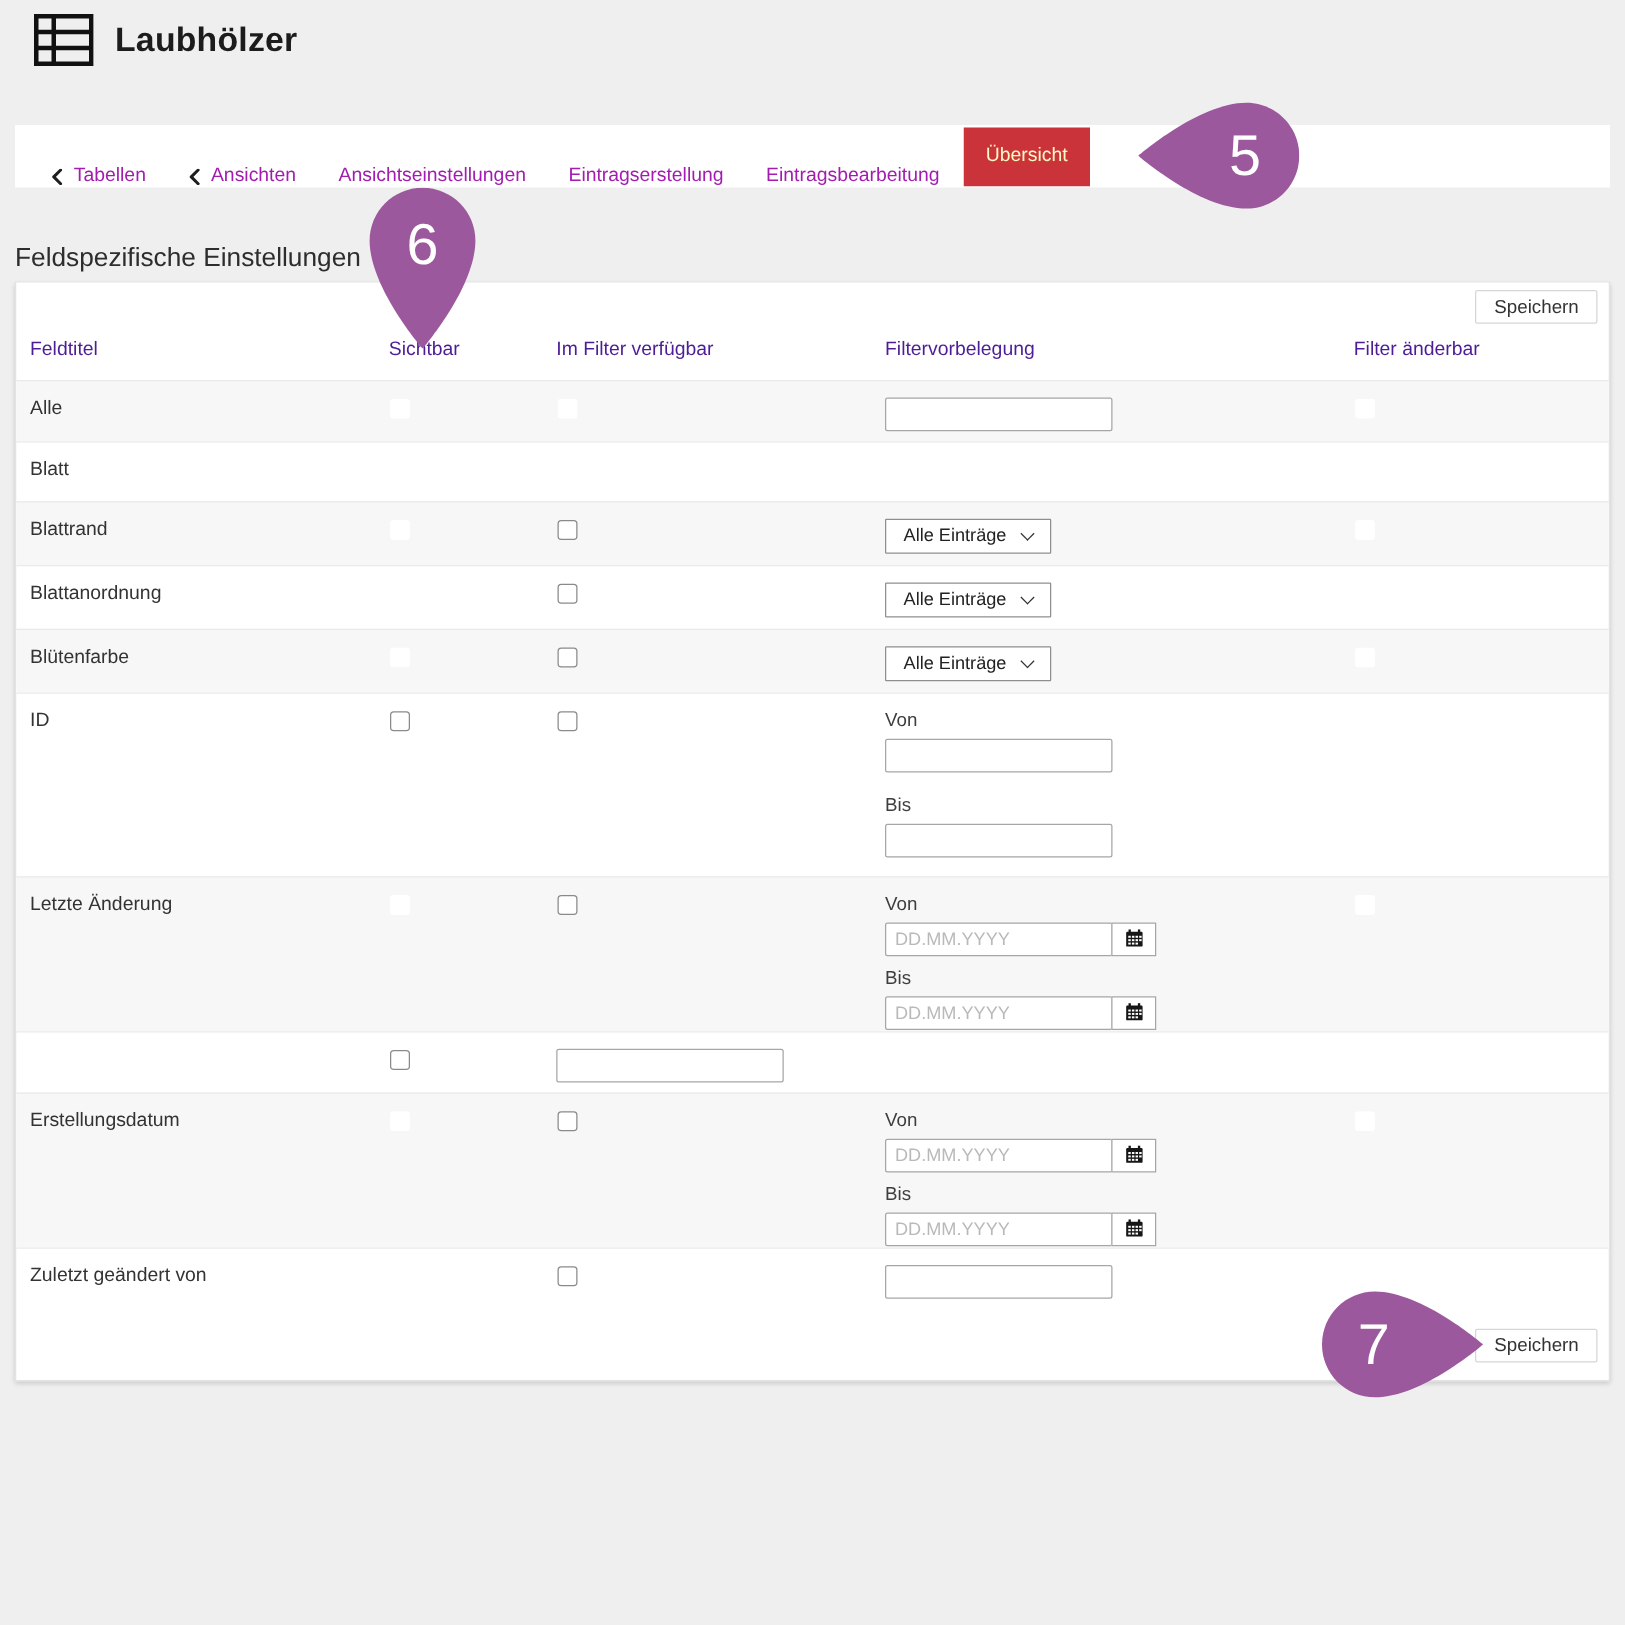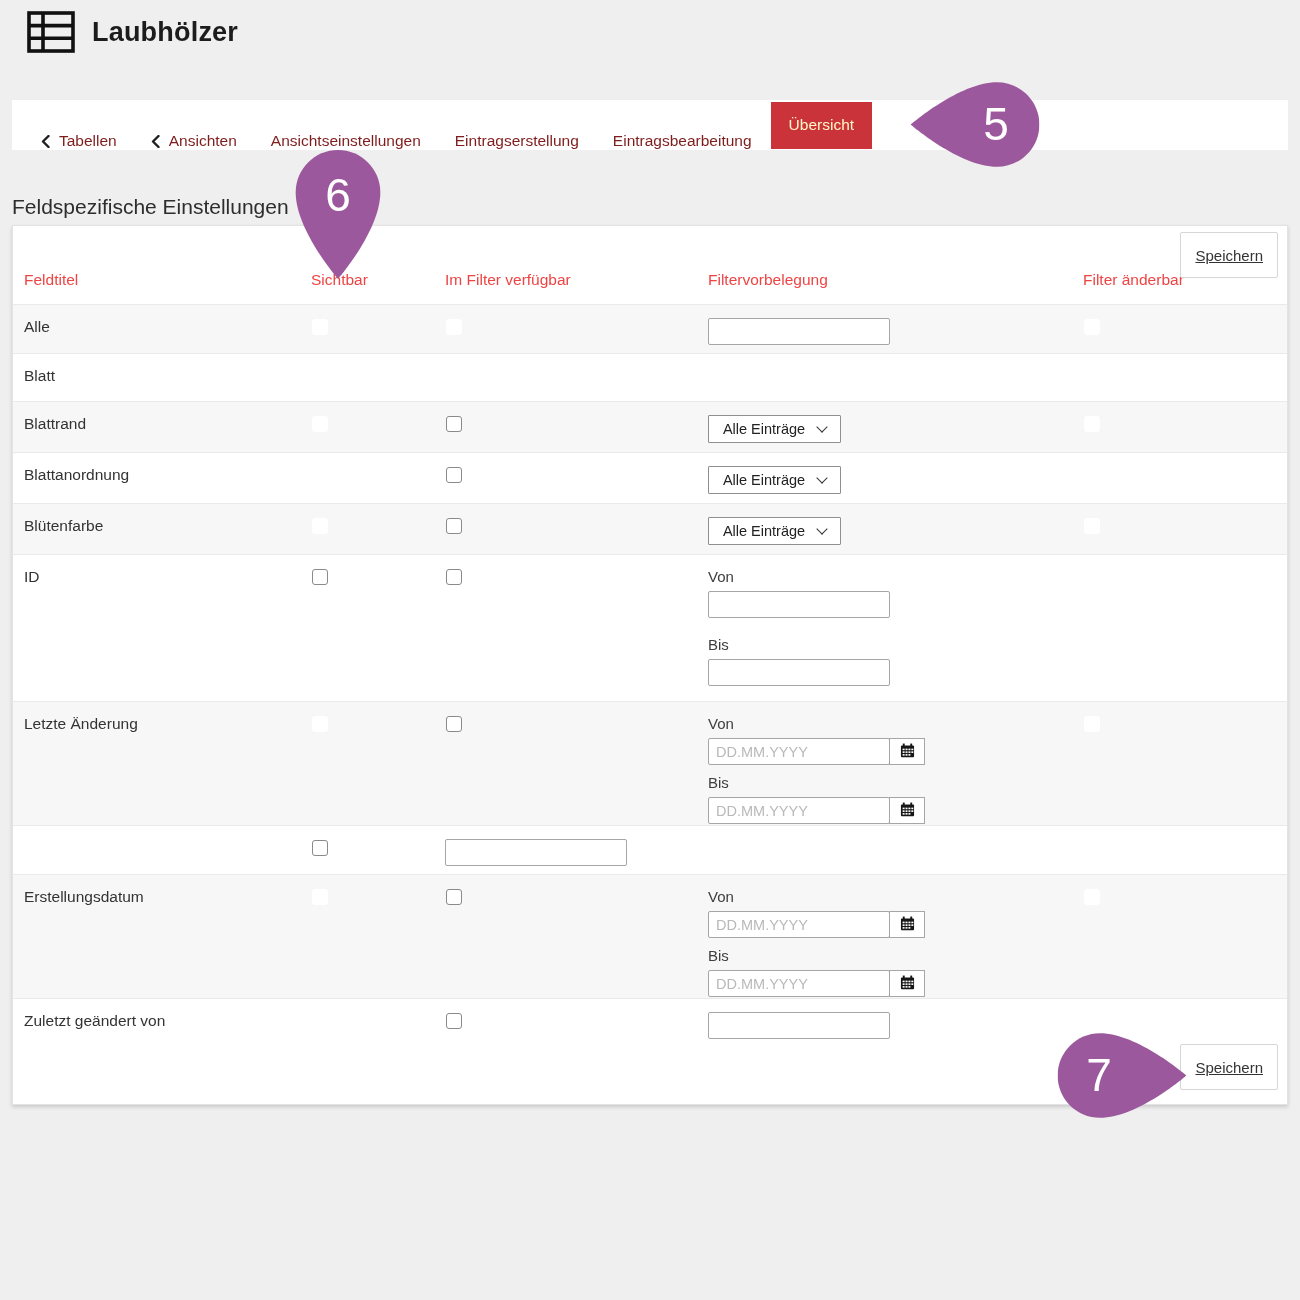--- a/index.html
+++ b/index.html
@@ -8,33 +8,33 @@
     background:#f0efef;
     font-family:"Liberation Sans","DejaVu Sans",sans-serif;
     color:#333;
   }
   
   .app-header{position:absolute;left:27px;top:11px;display:flex;align-items:center;gap:17px;}
   .app-header h1{margin:0;font-size:27px;font-weight:700;color:#1c1c1c;letter-spacing:.2px;}
   .table-icon svg{display:block;}
   
   .navbar{position:absolute;left:12px;right:12px;top:100px;height:50px;background:#fff;display:flex;align-items:center;padding-left:12px;box-sizing:border-box;}
-  .nav-item{display:flex;align-items:center;gap:9px;padding:0 17px;height:100%;font-size:15.5px;color:#7f1d1d;cursor:pointer;text-decoration:none;white-space:nowrap;margin-top:32px;}
+  .nav-item{display:flex;align-items:center;gap:9px;padding:0 17px;height:100%;font-size:15.5px;color:#a21caf;cursor:pointer;text-decoration:none;white-space:nowrap;margin-top:32px;}
   .nav-item .back-icon{display:flex;align-items:center;}
   .nav-item.active{background:#cb333b;color:#fff;height:47px;margin:0 0 0 2px;padding:0 18px;}
   
   .section-title{position:absolute;left:12px;top:195px;margin:0;font-size:21px;font-weight:400;color:#2d2d2d;}
   
   .card{position:absolute;left:12px;right:12px;top:225px;height:880px;background:#fff;border:1px solid #e3e3e3;box-shadow:0 2px 4px rgba(0,0,0,.16);box-sizing:border-box;}
-  .btn{font-family:inherit;font-size:15px;color:#333;background:#fff;border:1px solid #d6d6d6;border-radius:2px;height:46px;padding:0 14px;cursor:pointer;text-decoration:underline;}
+  .btn{font-family:inherit;font-size:15px;color:#333;background:#fff;border:1px solid #d6d6d6;border-radius:2px;height:27px;padding:0 14px;cursor:pointer;}
   .btn.save-top{position:absolute;right:9px;top:6px;}
   .btn.save-bottom{position:absolute;right:9px;bottom:14px;}
   
   .grid-cols{display:grid;grid-template-columns:287px 134px 263px 375px 1fr;}
-  .thead{margin-top:45px;padding:0 0 15px 11px;font-size:15.5px;color:#ef4444;}
+  .thead{margin-top:45px;padding:0 0 15px 11px;font-size:15.5px;color:#4c1d95;}
   .tbody{width:100%;}
   .trow{padding-left:11px;border-top:1px solid #eaeaea;box-sizing:border-box;align-items:start;}
   .trow:nth-child(odd){background:#f7f7f7;}
   .cell{padding-top:13px;}
   .field-title{font-size:15.5px;color:#333;}
   
   input[type=checkbox]{appearance:none;-webkit-appearance:none;width:16px;height:16px;border:1px solid #8a8a8a;border-radius:3px;background:#fff;position:relative;margin:1px 0 0 1px;cursor:pointer;}
   input[type=checkbox]:checked{border-color:transparent;}
   input[type=checkbox]:checked::after{content:"";position:absolute;left:5px;top:1.5px;width:4px;height:8.5px;border:solid #fff;border-width:0 2.2px 2.2px 0;transform:rotate(40deg);}
   

